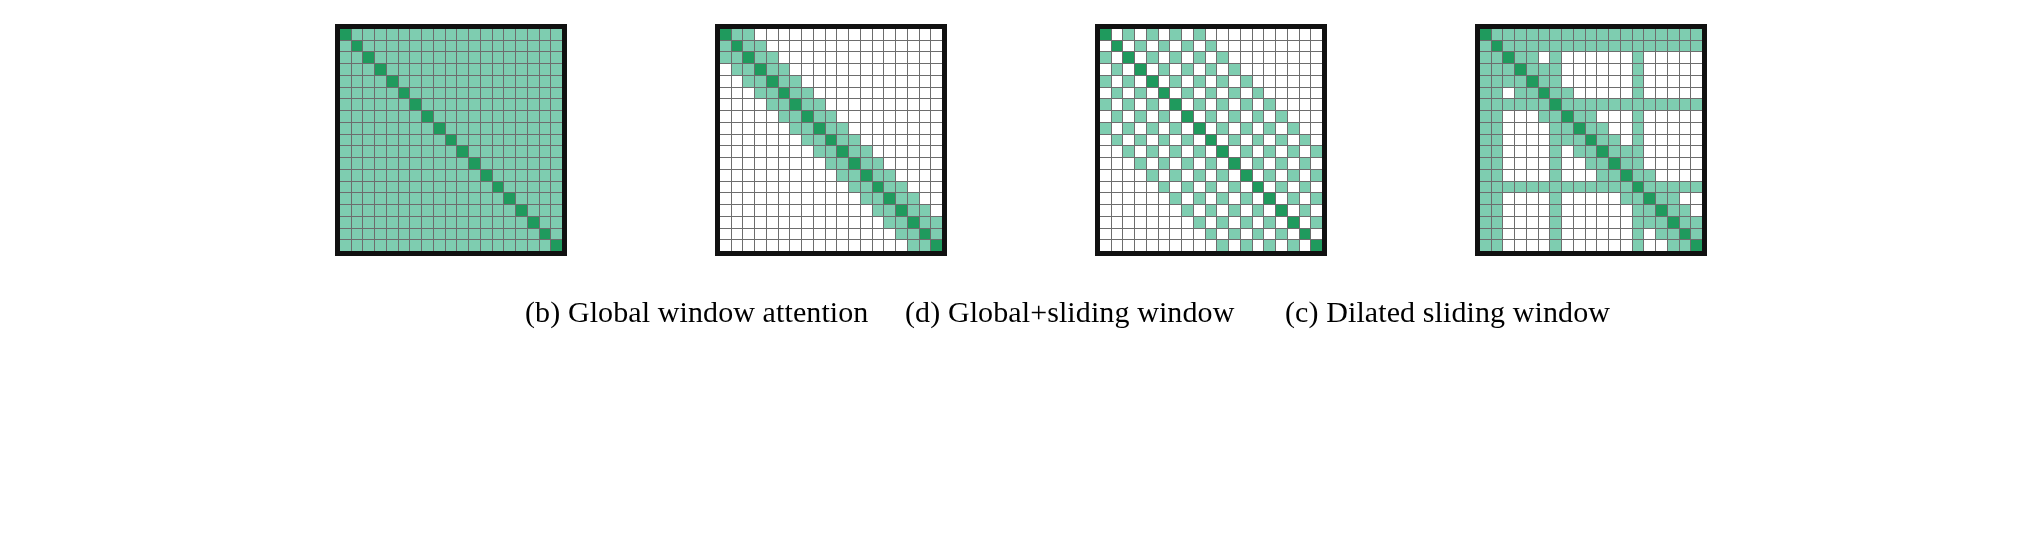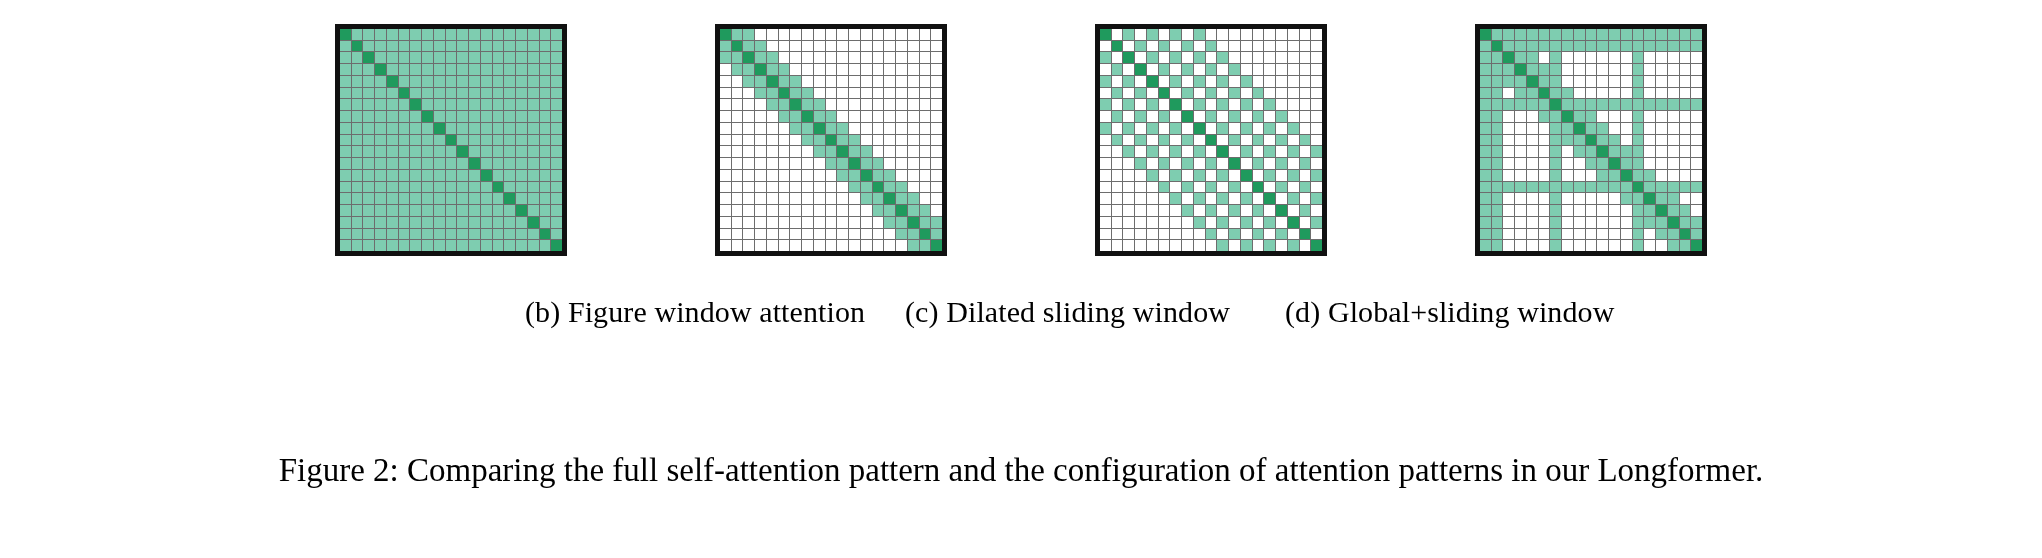--- a/index.html
+++ b/index.html
@@ -1587,25 +1587,24 @@
             <div class="cell win" style="background: rgb(126, 205, 176);"></div>
             <div class="cell win" style="background: rgb(126, 205, 176);"></div>
             <div class="cell diag" style="background: rgb(31, 154, 93);"></div>
           </div>
       </div>
     </div>
   </div>
 
   <div id="labels-row">
     <div class="panel-label">
-      <span>(b) Figure window attention</span>
+      <span>(b) Global window attention</span>
+    </div>
+    <div class="panel-label">
+      <span>(d) Global+sliding window</span>
     </div>
     <div class="panel-label">
       <span>(c) Dilated sliding window</span>
     </div>
-    <div class="panel-label">
-      <span>(d) Global+sliding window</span>
-    </div>
   </div>
 
-  <div id="figure-caption">Figure 2: Comparing the full self-attention pattern and the configuration of attention patterns in our Longformer.</div>
 
 </div>
 
 </body></html>

